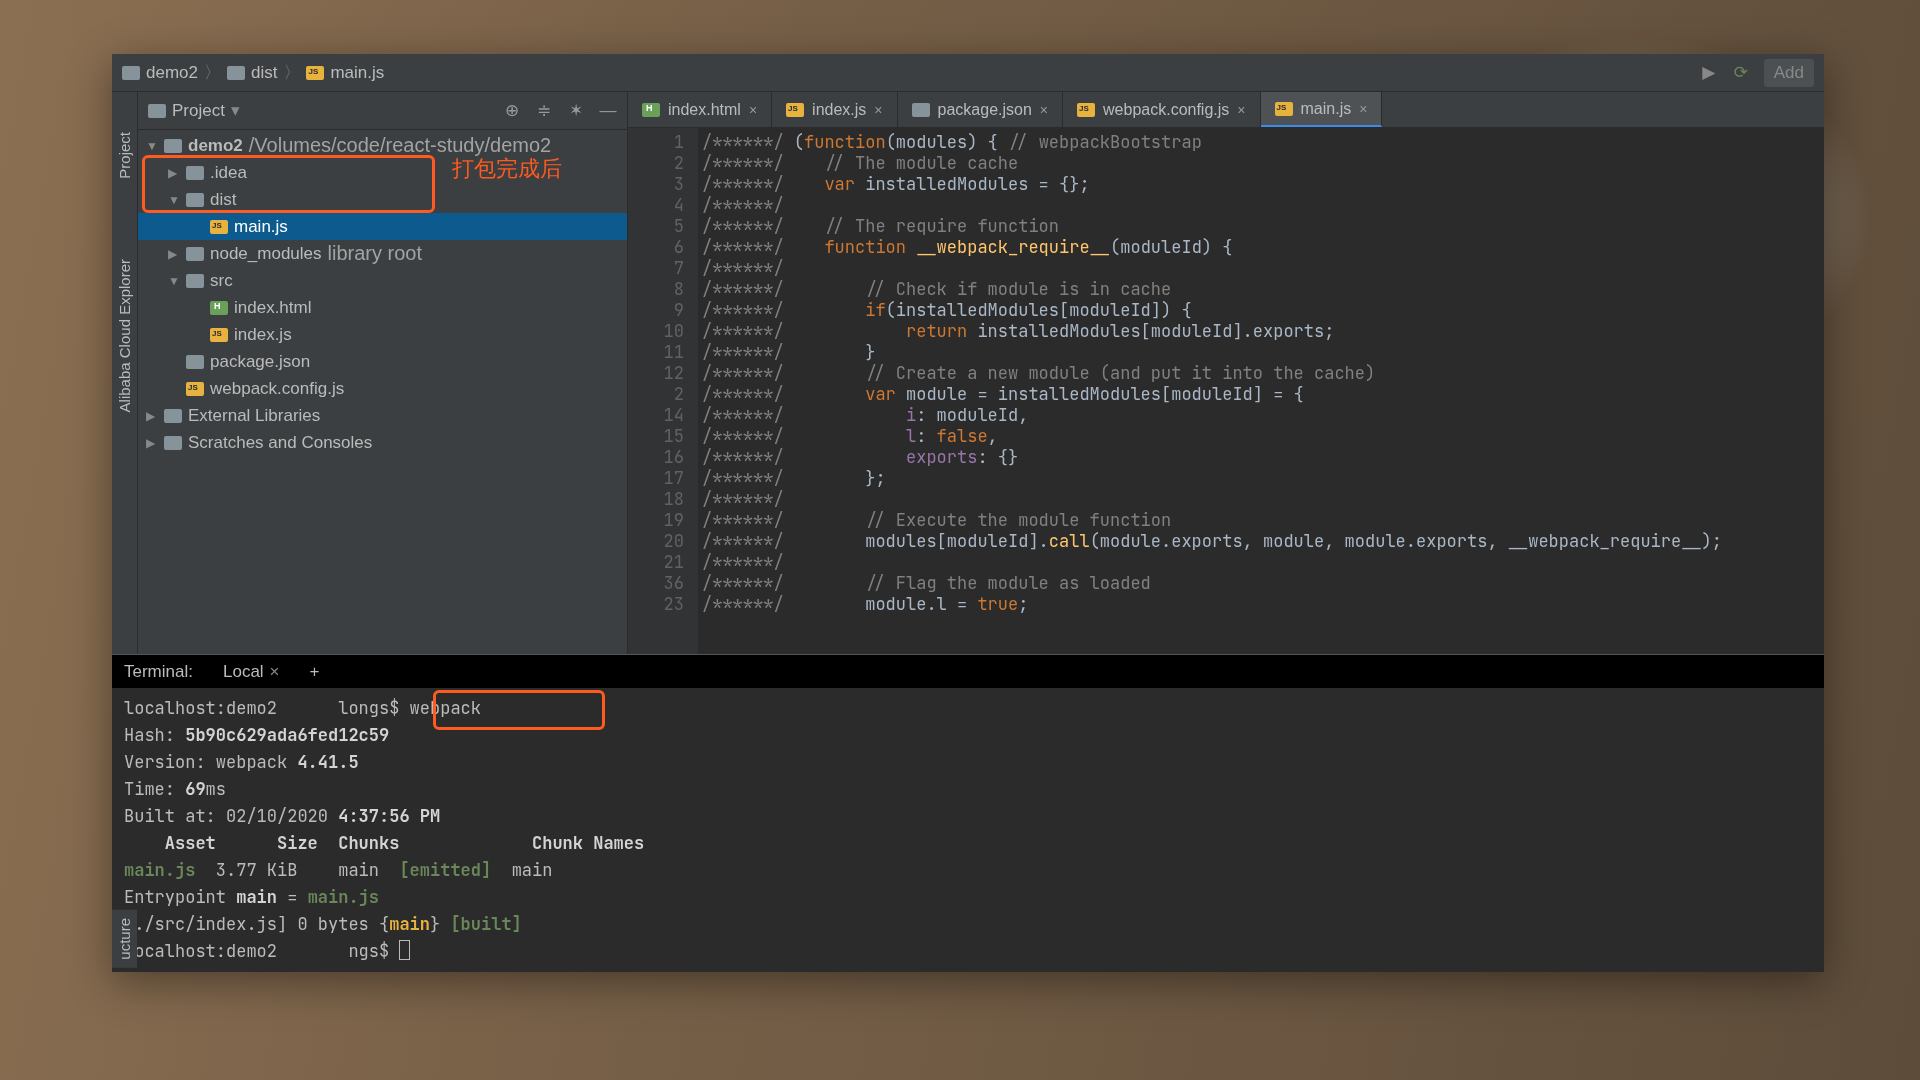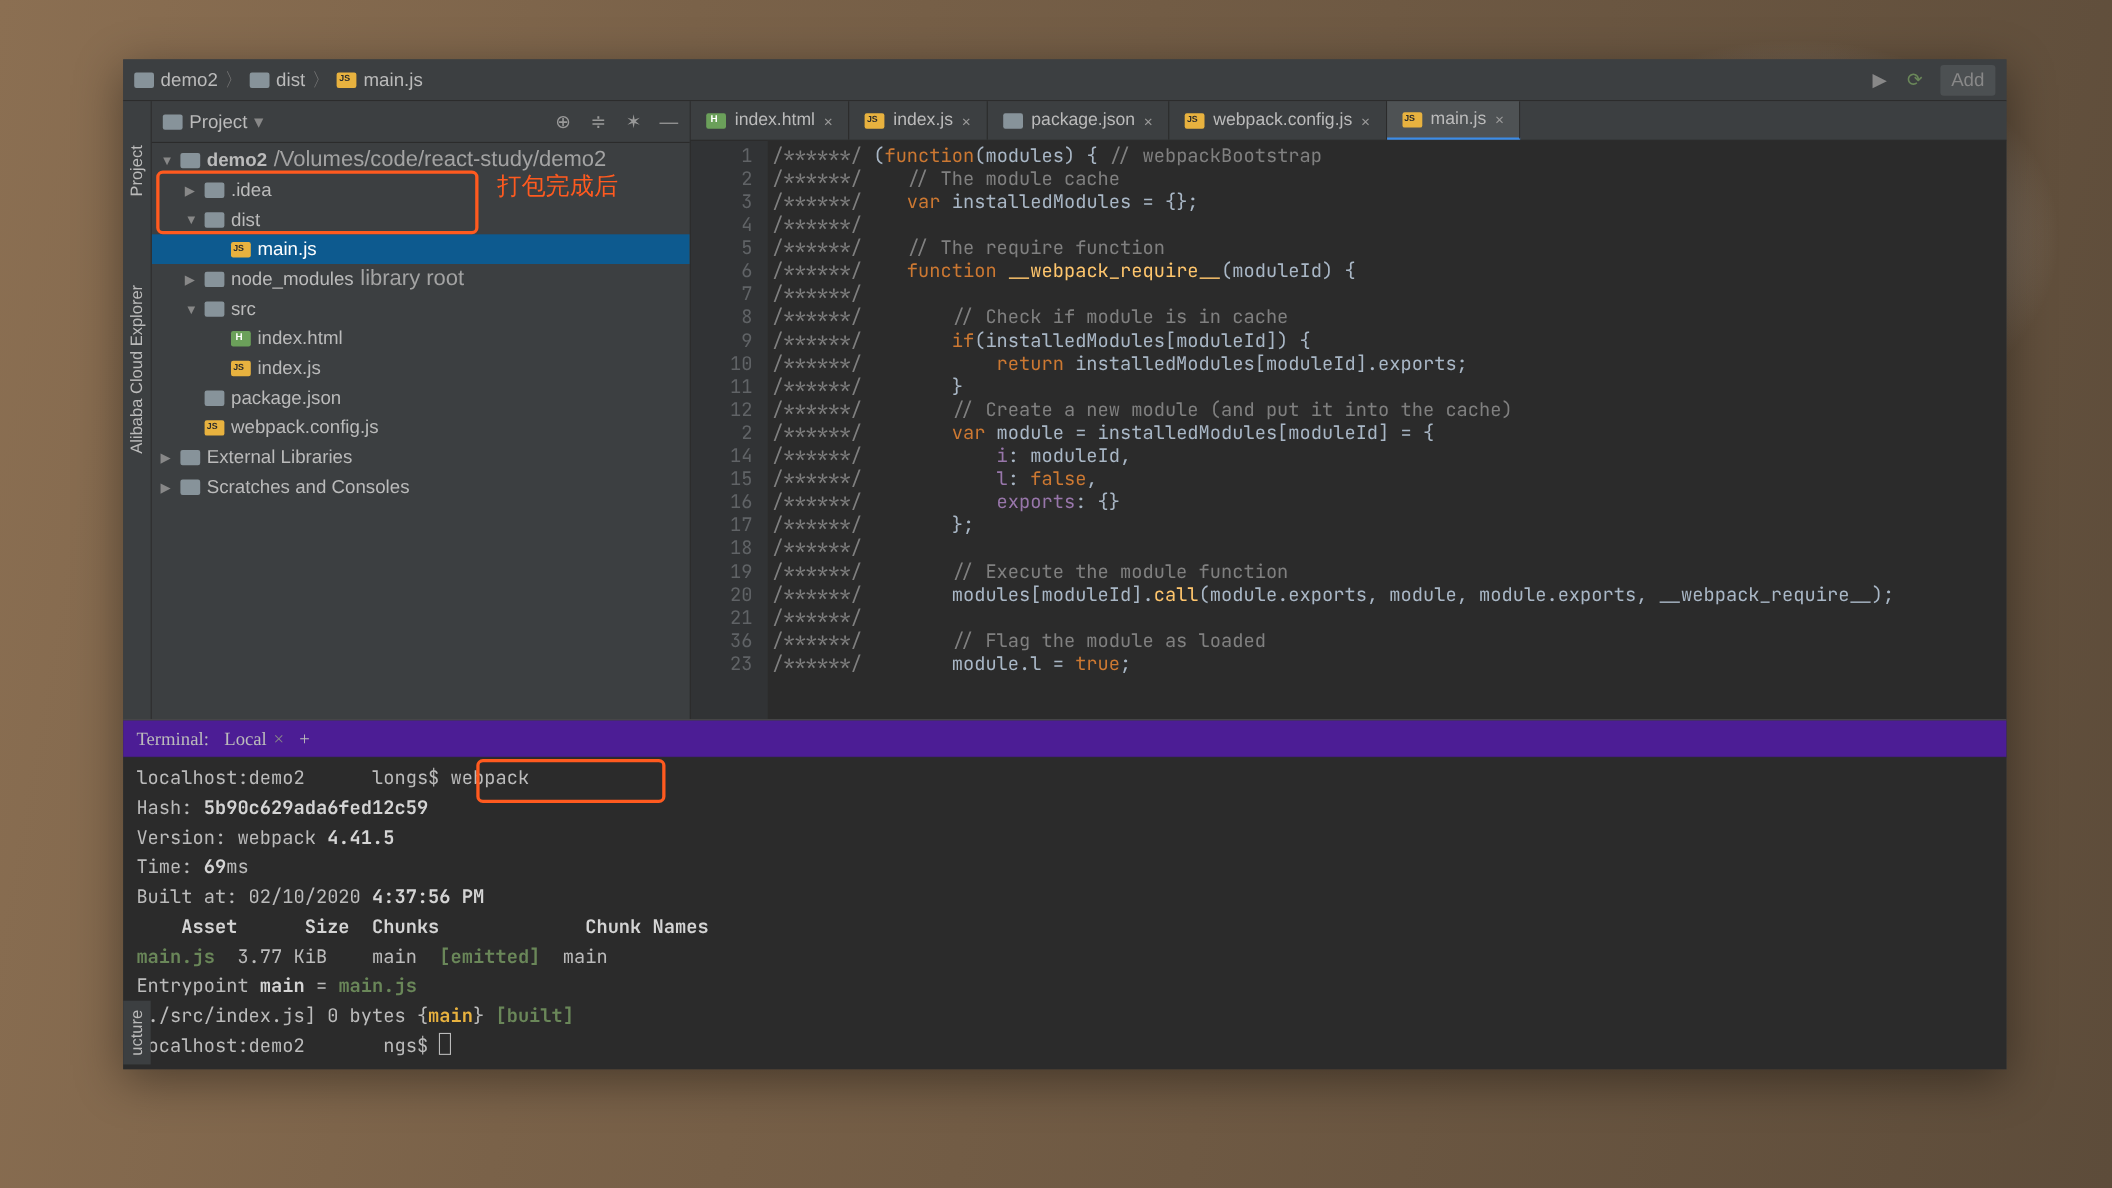--- a/index.html
+++ b/index.html
@@ -167,28 +167,27 @@
 .c-punc { color: #a9b7c6; }
 .terminal-panel {
   height: 318px;
   background: #2b2b2b;
   border-top: 1px solid #555;
   display: flex;
   flex-direction: column;
 }
 .term-tabs {
   height: 34px;
-  background: #4c1d95;
+  background: #000000;
   display: flex;
   align-items: center;
   padding: 0 12px;
-  gap: 14px;
+  gap: 30px;
   color: #bbbbbb;
   border-bottom: 1px solid #2b2b2b;
-  font-family: Liberation Serif, serif;
 }
 .term-tab { display: flex; align-items: center; gap: 6px; cursor: pointer; }
 .term-body {
   flex: 1;
   font-family: "JetBrains Mono", Menlo, monospace;
   font-size: 17px;
   line-height: 27px;
   padding: 6px 12px;
   color: #bbbbbb;
   white-space: pre;

